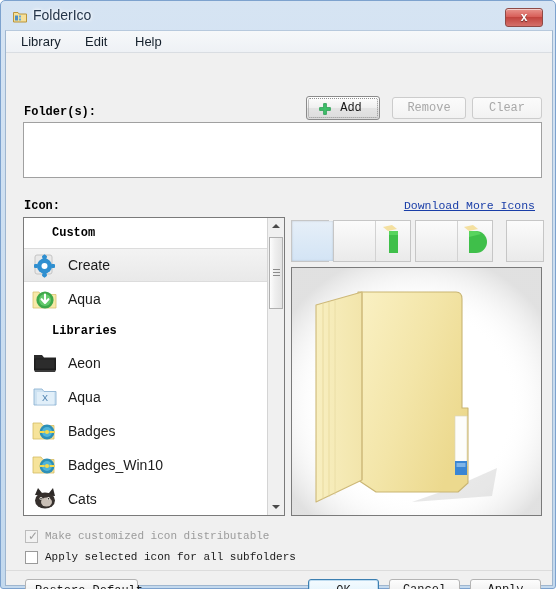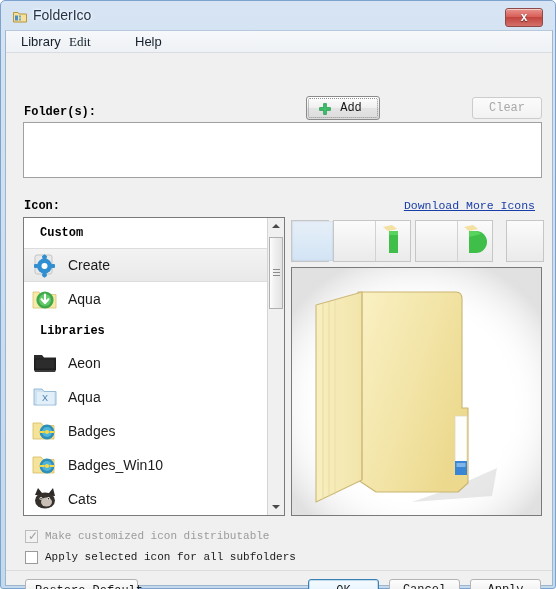--- a/index.html
+++ b/index.html
@@ -167,21 +167,21 @@
     overflow: hidden;
   }
   #icon-list {
     position: absolute; left: 0; top: 0;
     width: 244px; height: 100%;
     overflow: hidden;
   }
   .group-header {
     position: relative;
     height: 30px; line-height: 30px;
-    padding-left: 16px;
+    padding-left: 28px;
     font-family: "Liberation Mono", monospace;
     font-size: 12px; font-weight: bold;
     color: #000000;
     background: #ffffff;
     white-space: nowrap;
   }
   .list-row {
     position: relative;
     height: 34px;
     display: flex;
@@ -359,36 +359,39 @@
     <span id="title-text">FolderIco</span>
     <div id="close-button">
       <span class="x">x</span>
     </div>
   </div>
 
   <div id="client">
 
     <div id="menubar">
       <div class="menu-item" style="left:8px;">Library</div>
-      <div class="menu-item" style="left:56px;font-family:Liberation Serif, serif;">Edit</div>
+      <div class="menu-item" style="left:72px;">Edit</div>
       <div class="menu-item" style="left:122px;">Help</div>
     </div>
 
     <div class="mono-label" id="folders-label">Folder(s):</div>
 
     <div class="btn" id="btn-add">
       <span class="focusring"></span>
       <span id="plus-icon">
         <svg width="12" height="12" viewBox="0 0 12 12">
           <path d="M4.6 0.6 H7.4 V4.6 H11.4 V7.4 H7.4 V11.4 H4.6 V7.4 H0.6 V4.6 H4.6 Z" fill="#3fc06a" stroke="#2a9b50" stroke-width="0.8" stroke-linejoin="round"></path>
         </svg>
       </span>
       <span class="lbl">Add</span>
     </div>
 
+    <div class="btn disabled" id="btn-remove">
+      <span class="lbl">Remove</span>
+    </div>
 
     <div class="btn disabled" id="btn-clear">
       <span class="lbl">Clear</span>
     </div>
 
     <div id="folders-box">
       <span></span>
     </div>
 
     <div class="mono-label" id="icon-label">Icon:</div>

